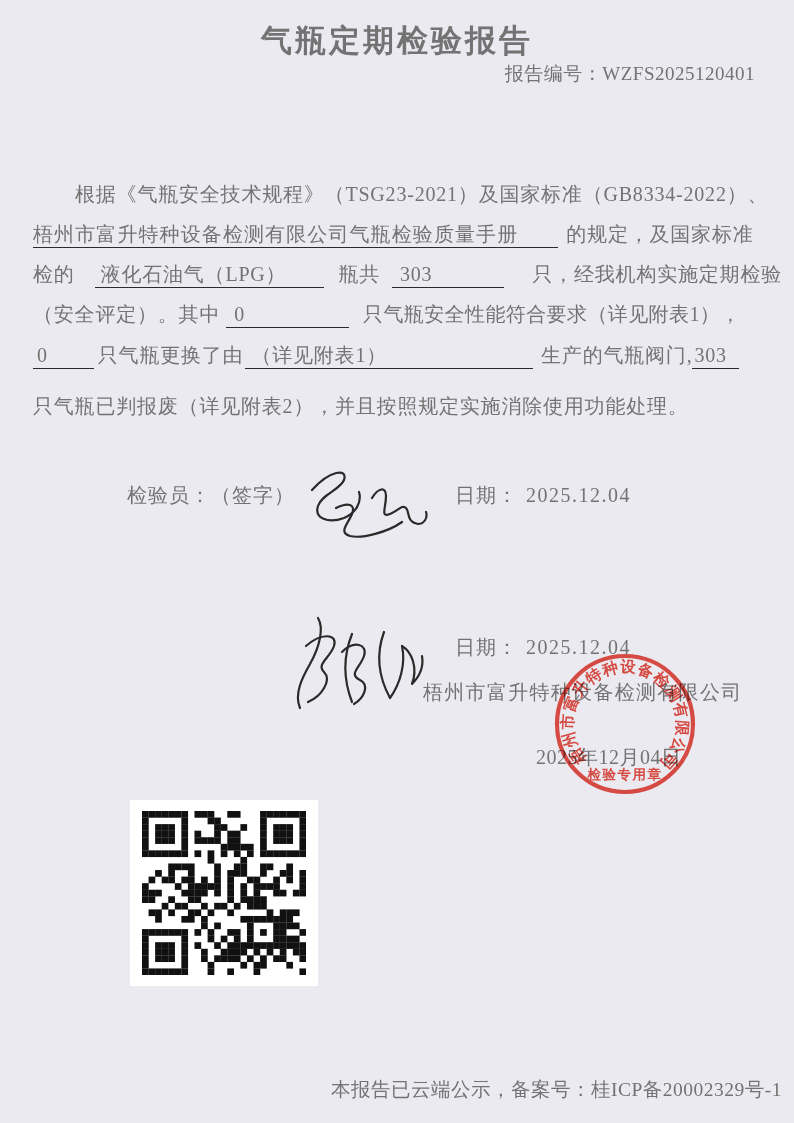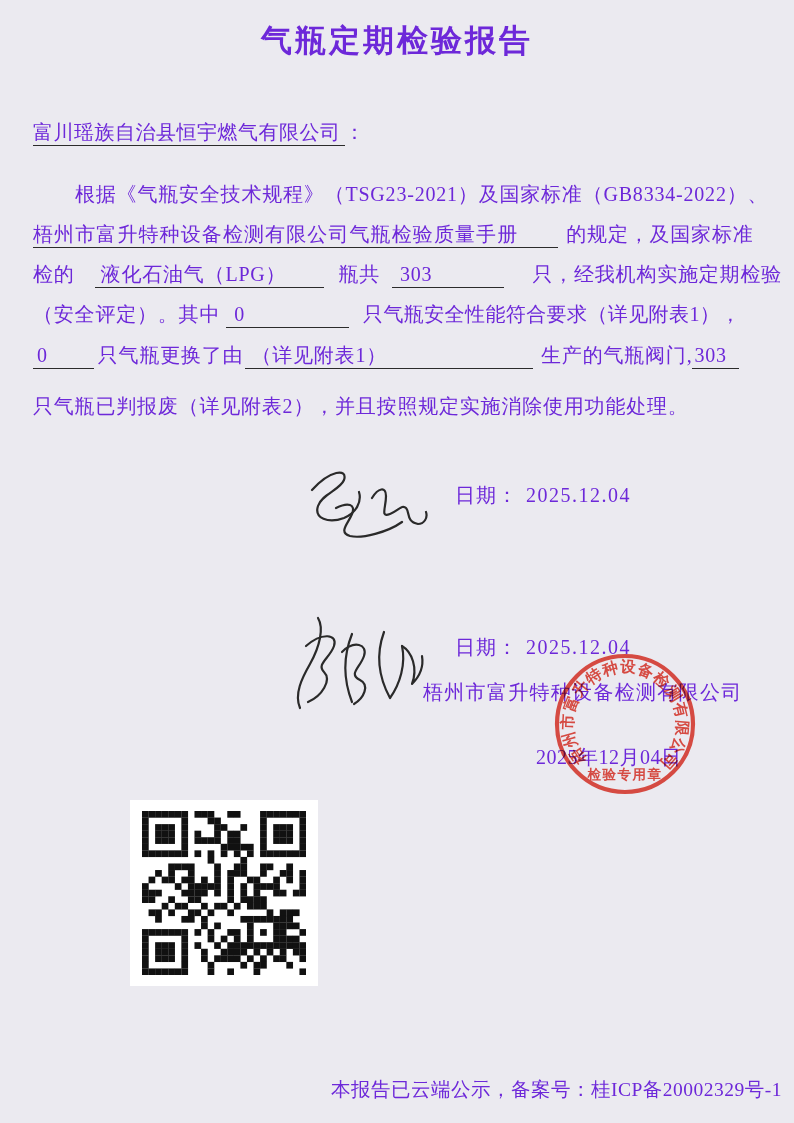--- a/index.html
+++ b/index.html
@@ -1,21 +1,21 @@
 <!DOCTYPE html>
 <html><head>
 <meta charset="utf-8">
 <style>
   html,body{margin:0;padding:0;}
   .page{
     position:relative;
     width:794px;height:1123px;
     background:#ebeaf0;
     font-family:"Liberation Serif","DejaVu Serif",serif;
-    color:#6d28d9;
+    color:#737373;
     overflow:hidden;
   }
   .abs{position:absolute;}
   .doc-title{
     top:20px;left:0;width:794px;
     text-align:center;
     font-size:31px;font-weight:bold;
     letter-spacing:3px;
   }
   .report-no{
@@ -75,35 +75,36 @@
   .qr-caption{top:989px;left:149px;font-size:19px;letter-spacing:1.5px;white-space:nowrap;}
   .footer{top:1076px;right:12px;font-size:19.5px;letter-spacing:0.5px;white-space:nowrap;}
 </style>
 </head>
 <body>
 
 <div class="page">
 
   <div class="abs doc-title">气瓶定期检验报告</div>
 
-
-  <div class="abs addressee"><span class="u" style="padding-right:4px;">富川瑶族自治县恒宇燃气有限公司</span><span>：</span></div>
+  <div class="abs report-no"><span>报告编号：</span><span>WZFS2025120401</span></div>
+
 
   <div class="abs bline l1">根据《气瓶安全技术规程》（TSG23-2021）及国家标准（GB8334-2022）、</div>
 
   <div class="abs bline l2"><span class="u u-l2">梧州市富升特种设备检测有限公司气瓶检验质量手册</span><span class="r-l2">的规定，及国家标准</span></div>
 
   <div class="abs bline l3"><span class="a-l3">检的</span><span class="u u1-l3">液化石油气（LPG）</span><span class="b-l3">瓶共</span><span class="u u2-l3">303</span><span class="c-l3">只，经我机构实施定期检验</span></div>
 
   <div class="abs bline l4"><span>（安全评定）。其中</span><span class="u u-l4">0</span><span class="b-l4">只气瓶安全性能符合要求（详见附表1），</span></div>
 
   <div class="abs bline l5"><span class="u u1-l5">0</span><span class="a-l5">只气瓶更换了由</span><span class="u u2-l5">（详见附表1）</span><span class="b-l5">生产的气瓶阀门,</span><span class="u u3-l5">303</span></div>
 
   <div class="abs bline l6">只气瓶已判报废（详见附表2），并且按照规定实施消除使用功能处理。</div>
 
+  <div class="abs sign-label insp-label">检验员：（签字）</div>
   <div class="abs sign-label insp-date"><span>日期：</span><span class="date-val">2025.12.04</span></div>
 
   <svg class="abs sig-insp" width="142" height="88" viewBox="0 0 142 88">
     <path class="sig" d="M20 28 C38 8 56 6 52 18 C48 28 30 32 26 44 C22 56 36 62 52 56 C64 51 70 40 67 30"></path>
     <path class="sig" d="M44 46 C56 40 64 42 60 52 C56 62 46 70 58 74 C70 77 96 70 110 60"></path>
     <path class="sig" d="M80 36 C86 26 94 24 94 34 C94 46 88 56 98 52 C106 49 110 42 114 46 C118 50 114 60 126 62 C132 62 136 56 134 50"></path>
   </svg>
 
   <div class="abs sign-label appr-date"><span>日期：</span><span class="date-val">2025.12.04</span></div>
 

